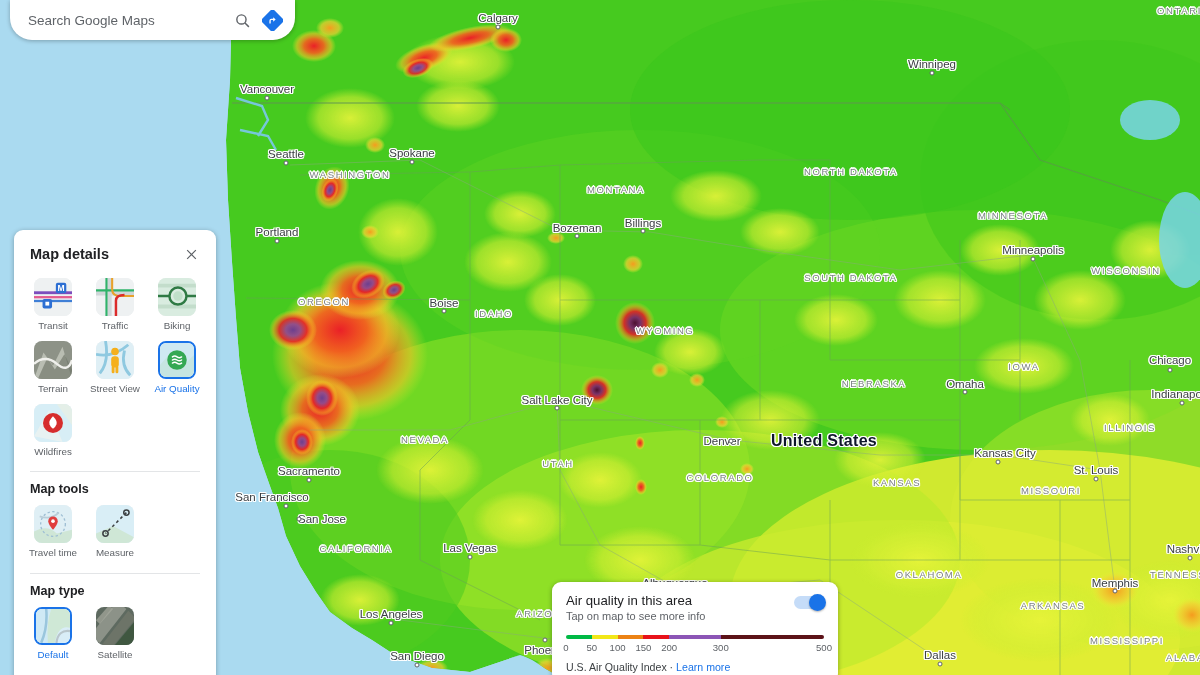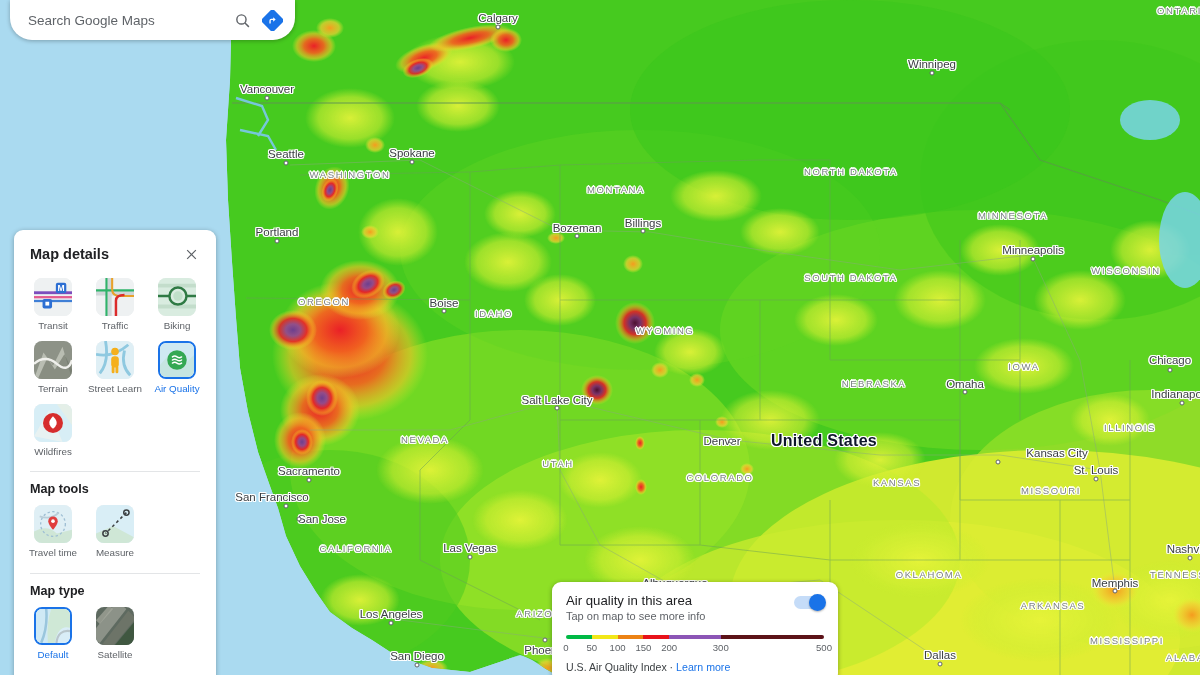--- a/index.html
+++ b/index.html
@@ -388,21 +388,21 @@
         <div class="lbl city" style="left: 1033px; top: 250px;">Minneapolis</div>
         <div class="citydot" style="left: 1033px; top: 259px;"></div>
         <div class="lbl city" style="left: 557px; top: 400px;">Salt Lake City</div>
         <div class="citydot" style="left: 557px; top: 408px;"></div>
         <div class="lbl city" style="left: 965px; top: 384px;">Omaha</div>
         <div class="citydot" style="left: 965px; top: 392px;"></div>
         <div class="lbl city" style="left: 709px; top: 441px; padding-left: 26px;">Denver</div>
         <div class="citydot" style="left: 731px; top: 441px;"></div>
         <div class="lbl city" style="left: 1170px; top: 360px;">Chicago</div>
         <div class="citydot" style="left: 1170px; top: 370px;"></div>
-        <div class="lbl city" style="left: 1057px; top: 453px;">Kansas City</div>
+        <div class="lbl city" style="left: 1005px; top: 453px;">Kansas City</div>
         <div class="citydot" style="left: 998px; top: 462px;"></div>
         <div class="lbl city" style="left: 1096px; top: 470px;">St. Louis</div>
         <div class="citydot" style="left: 1096px; top: 479px;"></div>
         <div class="lbl city" style="left: 1182px; top: 394px;">Indianapolis</div>
         <div class="citydot" style="left: 1182px; top: 403px;"></div>
         <div class="lbl city" style="left: 309px; top: 471px;">Sacramento</div>
         <div class="citydot" style="left: 309px; top: 480px;"></div>
         <div class="lbl city" style="left: 272px; top: 497px;">San Francisco</div>
         <div class="citydot" style="left: 286px; top: 506px;"></div>
         <div class="lbl city" style="left: 322px; top: 519px;">San Jose</div>
@@ -513,21 +513,21 @@
               <rect width="40" height="40" fill="#dfeff5"></rect>
      <path d="M4 34 Q14 22 10 0" stroke="#8fc9e0" stroke-width="3" fill="none"></path>
      <path d="M0 14 Q18 18 34 4" stroke="#8fc9e0" stroke-width="3" fill="none"></path>
      <path d="M36 36 Q26 26 30 10" stroke="#8fc9e0" stroke-width="3" fill="none"></path>
      <circle cx="20" cy="11" r="4" fill="#f5b01c"></circle>
      <rect x="16" y="16" width="8" height="12" rx="3.4" fill="#f5b01c"></rect>
      <rect x="16.5" y="26" width="3" height="8" rx="1.4" fill="#f5b01c"></rect>
      <rect x="20.5" y="26" width="3" height="8" rx="1.4" fill="#f5b01c"></rect>
             </svg>
           </div>
-          <div class="tile-label">Street Learn</div>
+          <div class="tile-label">Street View</div>
         </div>
         <div class="tile selected">
           <div class="tile-img">
             <svg viewBox="0 0 40 40" width="100%" height="100%" style="display: block;">
               <rect width="40" height="40" fill="#cfe9f2"></rect>
      <path d="M0 26 L14 10 L28 26 L40 14 L40 40 L0 40 Z" fill="#bfe3d6" opacity=".6"></path>
      <circle cx="20" cy="20" r="11.5" fill="#34a853"></circle>
      <g stroke="#fff" stroke-width="1.7" fill="none" stroke-linecap="round">
        <path d="M14.6 16.4 q2.7-2 5.4 0 t5.4 0"></path>
        <path d="M14.6 20 q2.7-2 5.4 0 t5.4 0"></path>

